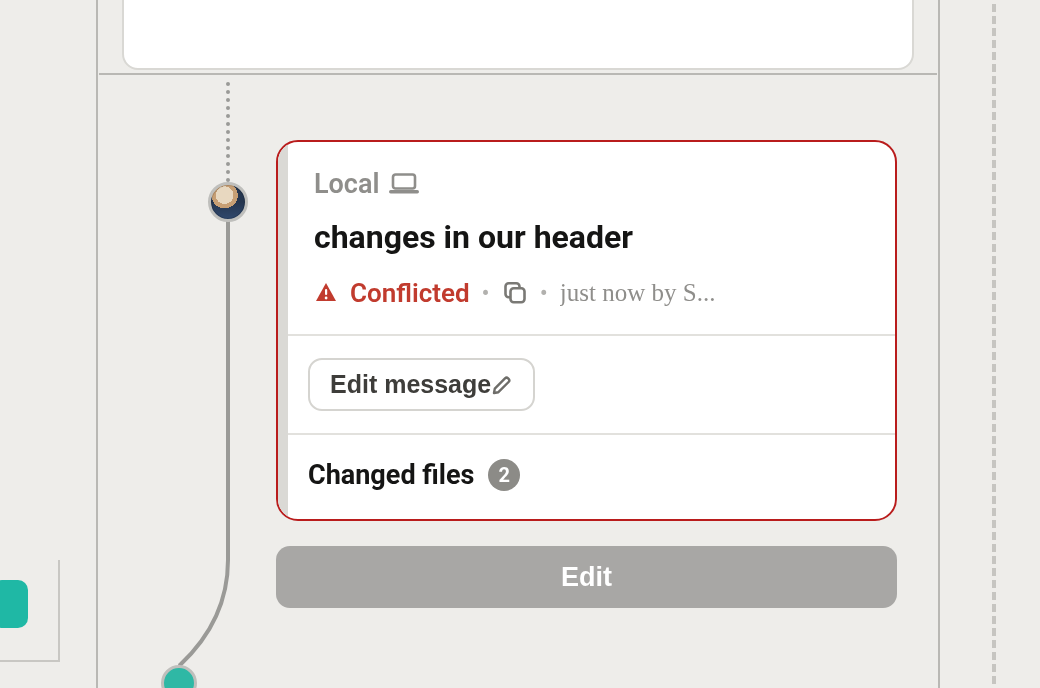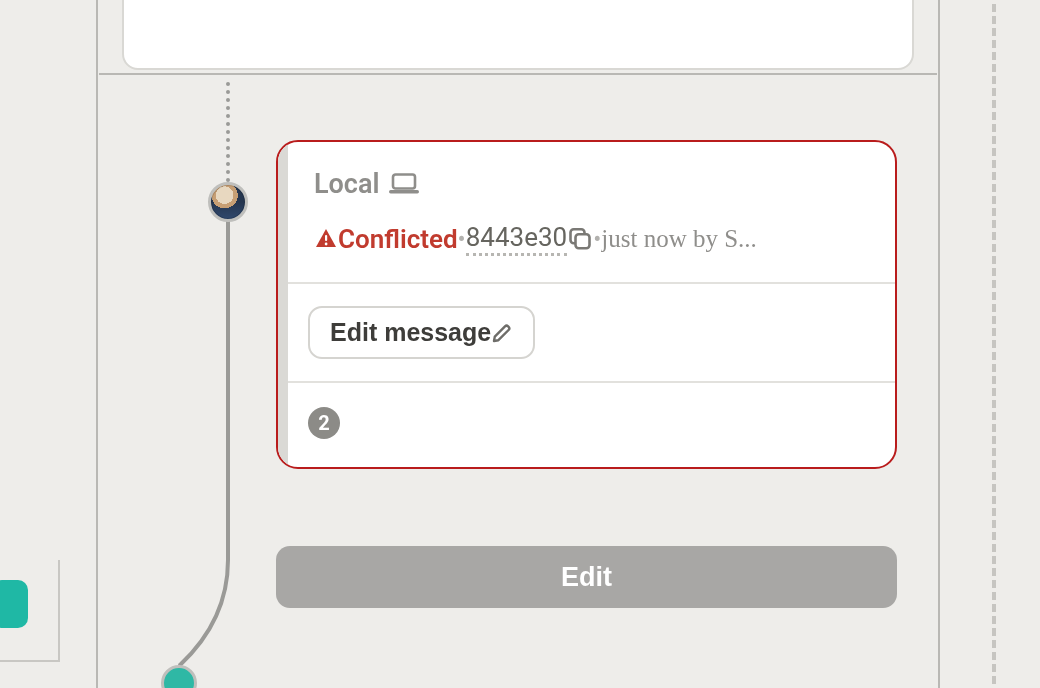--- a/index.html
+++ b/index.html
@@ -131,20 +131,21 @@
     margin-top: 18px;
     font-size: 32px;
     font-weight: 700;
     color: #151514;
   }
 
   .meta-row {
     margin-top: 22px;
     display: flex;
     align-items: center;
+    gap: 12px;
     font-size: 25px;
     color: #8f8e8b;
     flex-wrap: nowrap;
     overflow: hidden;
   }
   .warn-icon {
     width: 24px; height: 24px;
     display: inline-flex;
     color: #c13b2e;
   }
@@ -313,32 +314,32 @@
     <div class="local-row">
       <span>Local</span>
       <span class="laptop-icon">
         <svg width="30" height="22" viewBox="0 0 30 22">
           <rect x="4" y="1.5" width="22" height="14" rx="2.5" fill="none" stroke="#8f8e8b" stroke-width="2.6"></rect>
           <rect x="0" y="17" width="30" height="3.4" rx="1.7" fill="#8f8e8b"></rect>
         </svg>
       </span>
     </div>
 
+    <div class="commit-title">changes in our header</div>
 
     <div class="meta-row">
       <span class="warn-icon">
         <svg width="24" height="24" viewBox="0 0 24 24">
           <path d="M12 2 L22 20 L2 20 Z" fill="#c13b2e"></path>
           <rect x="11" y="8" width="2.2" height="6" rx="1" fill="#fff"></rect>
           <circle cx="12.1" cy="17" r="1.4" fill="#fff"></circle>
         </svg>
       </span>
       <span class="conflicted">Conflicted</span>
       <span class="dot-sep">•</span>
-      <span class="hash">8443e30</span>
       <span class="copy-icon">
         <svg width="26" height="26" viewBox="0 0 26 26">
           <rect x="3.5" y="3.2" width="14" height="14" rx="3.2" fill="none" stroke="#7a7975" stroke-width="2.6"></rect>
           <rect x="8.5" y="8.2" width="14" height="14" rx="3.2" fill="#fff" stroke="#7a7975" stroke-width="2.6"></rect>
         </svg>
       </span>
       <span class="dot-sep">•</span>
       <span class="byline">just now by S...</span>
     </div>
   </div>
@@ -352,19 +353,20 @@
         <svg width="22" height="22" viewBox="0 0 22 22">
           <path d="M3 19 L3.8 14.6 L14 4.4 a2.2 2.2 0 0 1 3.1 0 l0.5 0.5 a2.2 2.2 0 0 1 0 3.1 L7.4 18.2 Z" fill="none" stroke="#6e6d69" stroke-width="2.4" stroke-linejoin="round"></path>
         </svg>
       </span>
     </button>
   </div>
 
   <div class="card-divider"></div>
 
   <div class="card-files">
+    <span class="files-label">Changed files</span>
     <span class="count-badge">2</span>
   </div>
 </div>
 
 <button class="push-btn">
   <span>Edit</span>
 </button>
 
 </body></html>

